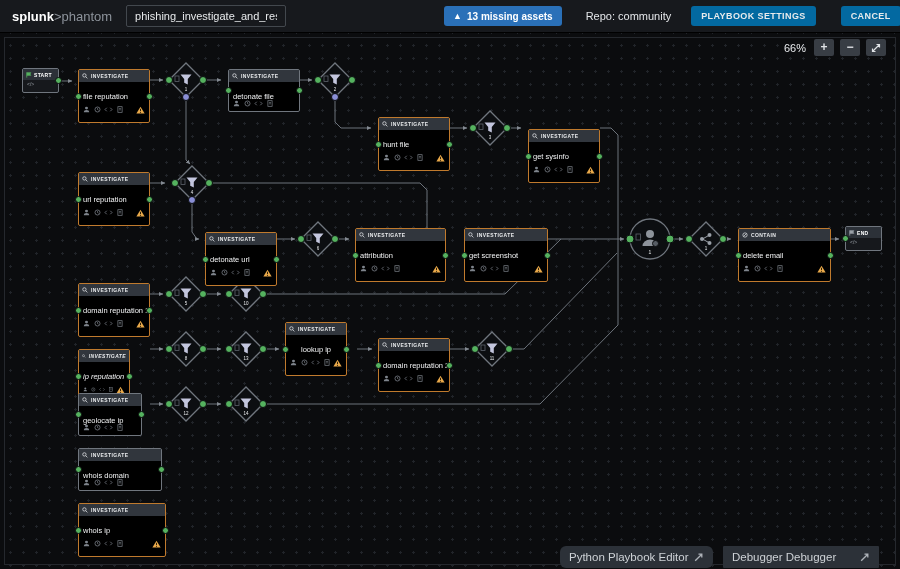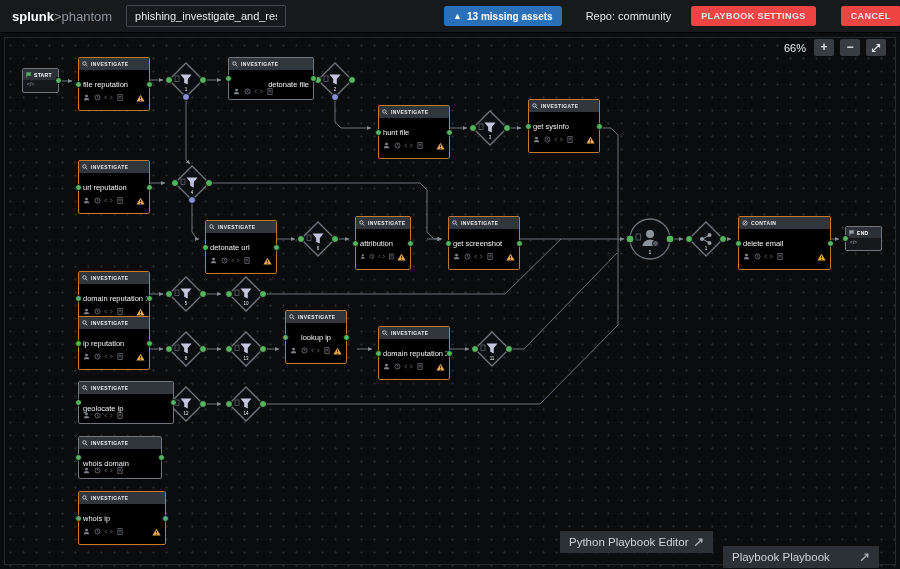--- a/index.html
+++ b/index.html
@@ -13,21 +13,21 @@
   .logo { font-size:13px; color:#8d939b; white-space:nowrap; }
   .logo b { color:#ffffff; font-weight:bold; }
   .title-input { margin-left:14px; width:210px; height:22px; background:transparent;
                  border:1px solid #43484e; border-radius:2px; color:#e8eaec;
                  font-size:11px; padding:0 8px; font-family:"Liberation Sans",sans-serif; }
   .badge { margin-left:158px; height:20px; background:#2a70b8; border-radius:3px;
            color:#fff; font-size:10px; font-weight:bold; display:flex; align-items:center;
            padding:0 9px; gap:5px; white-space:nowrap; }
   .badge .tri { font-size:9px; }
   .repo { margin-left:24px; color:#e4e6e9; font-size:11px; white-space:nowrap; }
-  .tb-btn { margin-left:20px; height:20px; background:#ef4444; border:none; border-radius:3px;
+  .tb-btn { margin-left:20px; height:20px; background:#0369a1; border:none; border-radius:3px;
             color:#e8eaec; font-size:9px; font-weight:bold; padding:0 10px; letter-spacing:.4px;
             font-family:"Liberation Sans",sans-serif; white-space:nowrap; }
   .tb-btn.cancel { margin-left:25px; }
 
   
   .canvas { position:absolute; top:33px; left:0; width:900px; height:536px;
             background-color:#0b0c0e;
             background-image:radial-gradient(#212429 1.1px, transparent 1.2px);
             background-size:13px 13px; background-position:4px 6px; }
   .frame { position:absolute; inset:4px; border:1px solid #25282d; pointer-events:none; }
@@ -38,21 +38,21 @@
   .zoomctl { position:absolute; top:6px; right:14px; display:flex; align-items:center;
              gap:6px; z-index:5; }
   .zoomctl .lvl { color:#e8eaec; font-size:11px; margin-right:2px; }
   .zbtn { width:20px; height:17px; background:#383d44; border:none; border-radius:2px;
           color:#dfe2e5; font-size:12px; font-weight:bold; line-height:15px;
           display:flex; align-items:center; justify-content:center;
           font-family:"Liberation Sans",sans-serif; }
 
   
   .block { position:absolute; width:72px; background:#000; border:1px solid #70767e;
-           border-radius:2px; z-index:4; }
+           border-radius:2px; z-index:4;margin-top:12px; }
   .block.missing { border-color:#c07a2d; }
   .bhead { display:flex; align-items:center; gap:3px; background:#31363d;
            padding:2px 3px; height:12px; }
   .bhead .btype { font-size:5px; font-weight:bold; color:#e8eaec; letter-spacing:.4px; }
   .bbody { padding:3px 4px 2px 4px; height:15px; }
   .bbody .blabel { font-size:7.5px; color:#f2f3f4; white-space:nowrap; }
   .bfoot { display:flex; align-items:center; gap:3.5px; padding:3px 4px 4px 4px; }
   .bfoot .warn { margin-left:auto; }
   .dot { position:absolute; width:7px; height:7px; border-radius:50%;
          background:#55b25f; border:1px solid #0a0c0e; }
@@ -275,28 +275,28 @@
     <div class="thead">
       <svg width="6" height="6" viewBox="0 0 8 8">
           <path d="M1 0.5 V7.5 M1 1 H6.5 L5 2.7 L6.5 4.4 H1" stroke="#9aa0a8" stroke-width="1" fill="#9aa0a8"></path>
         </svg>
       <span class="tlabel">END</span>
     </div>
     <div class="tbody">&lt;/&gt;</div>
     <span class="dot l"></span>
   </div>
 
-  <div class="panel" style="left:560px; top:498px; width:153px;">
+  <div class="panel" style="left:560px; top:513px; width:153px;border-radius:6px;">
     <span class="plabel">Python Playbook Editor</span>
     <svg class="pexp" width="11" height="11" viewBox="0 0 10 10">
       <path d="M2 8 L8 2 M5 2 H8 V5" stroke="#aeb3b9" stroke-width="1.2" fill="none"></path>
     </svg>
   </div>
   <div class="panel" style="left:723px; top:513px; width:156px;">
-    <span class="plabel">Playbook Playbook</span>
+    <span class="plabel">Debugger Debugger</span>
     <svg class="pexp" width="11" height="11" viewBox="0 0 10 10">
       <path d="M2 8 L8 2 M5 2 H8 V5" stroke="#aeb3b9" stroke-width="1.2" fill="none"></path>
     </svg>
   </div>
 <div class="block missing" style="left: 78px; top: 24px; width: 72px;">
       <div class="bhead">
         <svg width="6" height="6" viewBox="0 0 10 10">
           <circle cx="4" cy="4" r="2.8" fill="none" stroke="#dfe2e5" stroke-width="1.3"></circle>
           <path d="M6.2 6.2 L9 9" stroke="#dfe2e5" stroke-width="1.3"></path>
         </svg>
@@ -321,21 +321,21 @@
         </svg>
         <span class="warn"><svg width="9" height="8" viewBox="0 0 12 10">
             <path d="M6 0.5 L11.5 9.5 H0.5 Z" fill="#e9a94a"></path>
             <path d="M6 3.4 V6.4" stroke="#1a1205" stroke-width="1.2"></path>
             <circle cx="6" cy="8" r="0.8" fill="#1a1205"></circle>
           </svg></span>
       </div>
       <span class="dot l"></span>
       <span class="dot r"></span>
     </div>
-    <div class="block" style="left: 228px; top: 24px; width: 86px; text-align: right;">
+    <div class="block" style="left: 228px; top: 24px; width: 72px;">
       <div class="bhead">
         <svg width="6" height="6" viewBox="0 0 10 10">
           <circle cx="4" cy="4" r="2.8" fill="none" stroke="#dfe2e5" stroke-width="1.3"></circle>
           <path d="M6.2 6.2 L9 9" stroke="#dfe2e5" stroke-width="1.3"></path>
         </svg>
         <span class="btype">INVESTIGATE</span>
       </div>
       <div class="bbody"><span class="blabel">detonate file</span></div>
       <div class="bfoot">
         <svg width="7" height="7" viewBox="0 0 10 10">
@@ -384,21 +384,21 @@
         </svg>
         <span class="warn"><svg width="9" height="8" viewBox="0 0 12 10">
             <path d="M6 0.5 L11.5 9.5 H0.5 Z" fill="#e9a94a"></path>
             <path d="M6 3.4 V6.4" stroke="#1a1205" stroke-width="1.2"></path>
             <circle cx="6" cy="8" r="0.8" fill="#1a1205"></circle>
           </svg></span>
       </div>
       <span class="dot l"></span>
       <span class="dot r"></span>
     </div>
-    <div class="block missing" style="left: 528px; top: 66px; width: 72px;">
+    <div class="block missing" style="left: 528px; top: 84px; width: 72px;">
       <div class="bhead">
         <svg width="6" height="6" viewBox="0 0 10 10">
           <circle cx="4" cy="4" r="2.8" fill="none" stroke="#dfe2e5" stroke-width="1.3"></circle>
           <path d="M6.2 6.2 L9 9" stroke="#dfe2e5" stroke-width="1.3"></path>
         </svg>
         <span class="btype">INVESTIGATE</span>
       </div>
       <div class="bbody"><span class="blabel">get sysinfo</span></div>
       <div class="bfoot">
         <svg width="7" height="7" viewBox="0 0 10 10">
@@ -486,21 +486,21 @@
         </svg>
         <span class="warn"><svg width="9" height="8" viewBox="0 0 12 10">
             <path d="M6 0.5 L11.5 9.5 H0.5 Z" fill="#e9a94a"></path>
             <path d="M6 3.4 V6.4" stroke="#1a1205" stroke-width="1.2"></path>
             <circle cx="6" cy="8" r="0.8" fill="#1a1205"></circle>
           </svg></span>
       </div>
       <span class="dot l"></span>
       <span class="dot r"></span>
     </div>
-    <div class="block missing" style="left: 355px; top: 183px; width: 56px;">
+    <div class="block missing" style="left: 355px; top: 183px; width: 91px;">
       <div class="bhead">
         <svg width="6" height="6" viewBox="0 0 10 10">
           <circle cx="4" cy="4" r="2.8" fill="none" stroke="#dfe2e5" stroke-width="1.3"></circle>
           <path d="M6.2 6.2 L9 9" stroke="#dfe2e5" stroke-width="1.3"></path>
         </svg>
         <span class="btype">INVESTIGATE</span>
       </div>
       <div class="bbody"><span class="blabel">attribution</span></div>
       <div class="bfoot">
         <svg width="7" height="7" viewBox="0 0 10 10">
@@ -520,21 +520,21 @@
         </svg>
         <span class="warn"><svg width="9" height="8" viewBox="0 0 12 10">
             <path d="M6 0.5 L11.5 9.5 H0.5 Z" fill="#e9a94a"></path>
             <path d="M6 3.4 V6.4" stroke="#1a1205" stroke-width="1.2"></path>
             <circle cx="6" cy="8" r="0.8" fill="#1a1205"></circle>
           </svg></span>
       </div>
       <span class="dot l"></span>
       <span class="dot r"></span>
     </div>
-    <div class="block missing" style="left: 448px; top: 183px; width: 72px;">
+    <div class="block missing" style="left: 464px; top: 183px; width: 84px;">
       <div class="bhead">
         <svg width="6" height="6" viewBox="0 0 10 10">
           <circle cx="4" cy="4" r="2.8" fill="none" stroke="#dfe2e5" stroke-width="1.3"></circle>
           <path d="M6.2 6.2 L9 9" stroke="#dfe2e5" stroke-width="1.3"></path>
         </svg>
         <span class="btype">INVESTIGATE</span>
       </div>
       <div class="bbody"><span class="blabel">get screenshot</span></div>
       <div class="bfoot">
         <svg width="7" height="7" viewBox="0 0 10 10">
@@ -622,21 +622,21 @@
         </svg>
         <span class="warn"><svg width="9" height="8" viewBox="0 0 12 10">
             <path d="M6 0.5 L11.5 9.5 H0.5 Z" fill="#e9a94a"></path>
             <path d="M6 3.4 V6.4" stroke="#1a1205" stroke-width="1.2"></path>
             <circle cx="6" cy="8" r="0.8" fill="#1a1205"></circle>
           </svg></span>
       </div>
       <span class="dot l"></span>
       <span class="dot r"></span>
     </div>
-    <div class="block missing" style="left: 78px; top: 283px; width: 72px;">
+    <div class="block missing" style="left: 78px; top: 304px; width: 52px; font-style: italic;">
       <div class="bhead">
         <svg width="6" height="6" viewBox="0 0 10 10">
           <circle cx="4" cy="4" r="2.8" fill="none" stroke="#dfe2e5" stroke-width="1.3"></circle>
           <path d="M6.2 6.2 L9 9" stroke="#dfe2e5" stroke-width="1.3"></path>
         </svg>
         <span class="btype">INVESTIGATE</span>
       </div>
       <div class="bbody"><span class="blabel">ip reputation</span></div>
       <div class="bfoot">
         <svg width="7" height="7" viewBox="0 0 10 10">
@@ -724,21 +724,21 @@
         </svg>
         <span class="warn"><svg width="9" height="8" viewBox="0 0 12 10">
             <path d="M6 0.5 L11.5 9.5 H0.5 Z" fill="#e9a94a"></path>
             <path d="M6 3.4 V6.4" stroke="#1a1205" stroke-width="1.2"></path>
             <circle cx="6" cy="8" r="0.8" fill="#1a1205"></circle>
           </svg></span>
       </div>
       <span class="dot l"></span>
       <span class="dot r"></span>
     </div>
-    <div class="block" style="left: 78px; top: 348px; width: 96px;">
+    <div class="block" style="left: 78px; top: 348px; width: 64px;">
       <div class="bhead">
         <svg width="6" height="6" viewBox="0 0 10 10">
           <circle cx="4" cy="4" r="2.8" fill="none" stroke="#dfe2e5" stroke-width="1.3"></circle>
           <path d="M6.2 6.2 L9 9" stroke="#dfe2e5" stroke-width="1.3"></path>
         </svg>
         <span class="btype">INVESTIGATE</span>
       </div>
       <div class="bbody"><span class="blabel">geolocate ip</span></div>
       <div class="bfoot">
         <svg width="7" height="7" viewBox="0 0 10 10">

